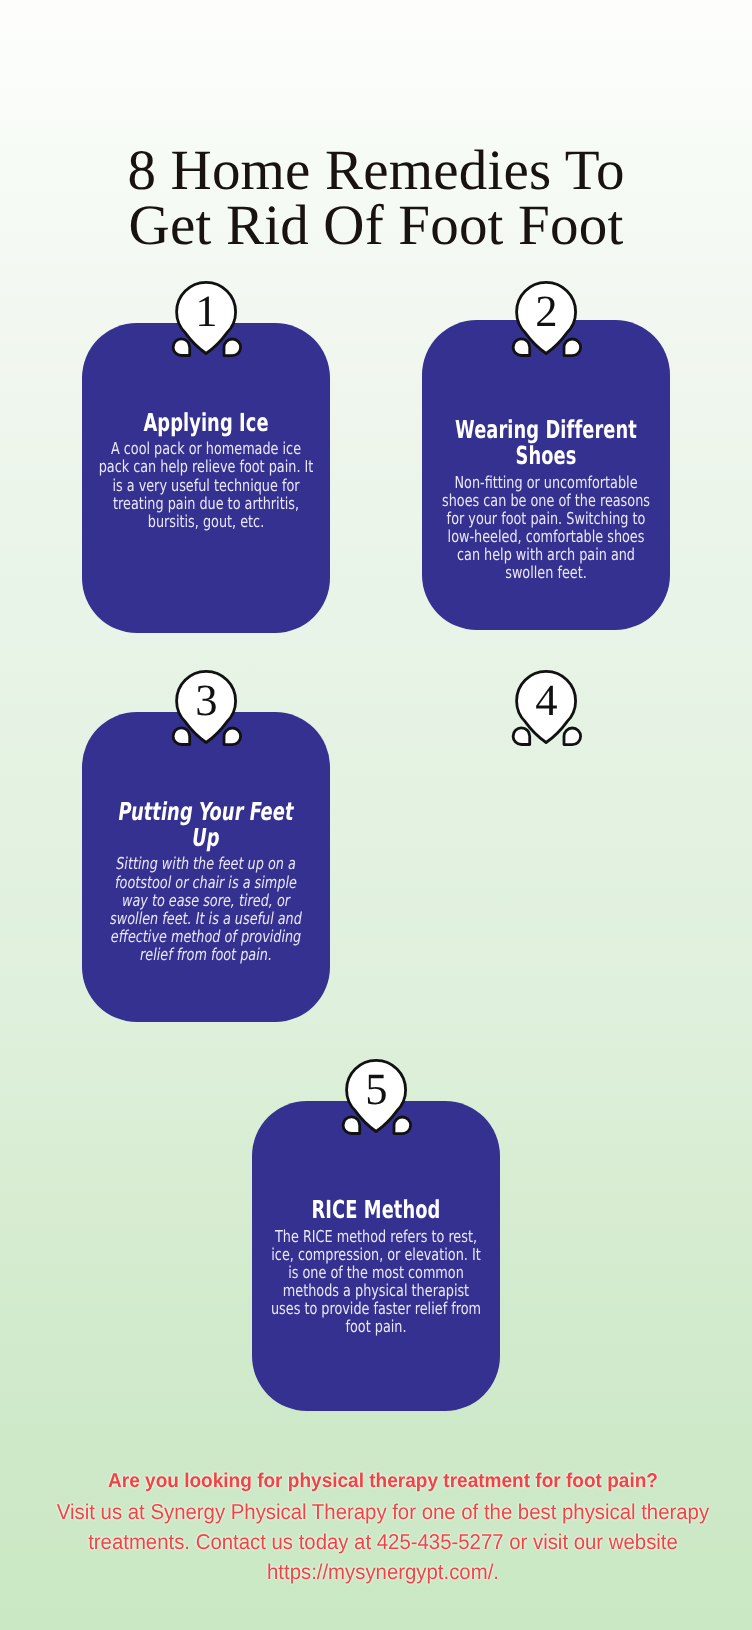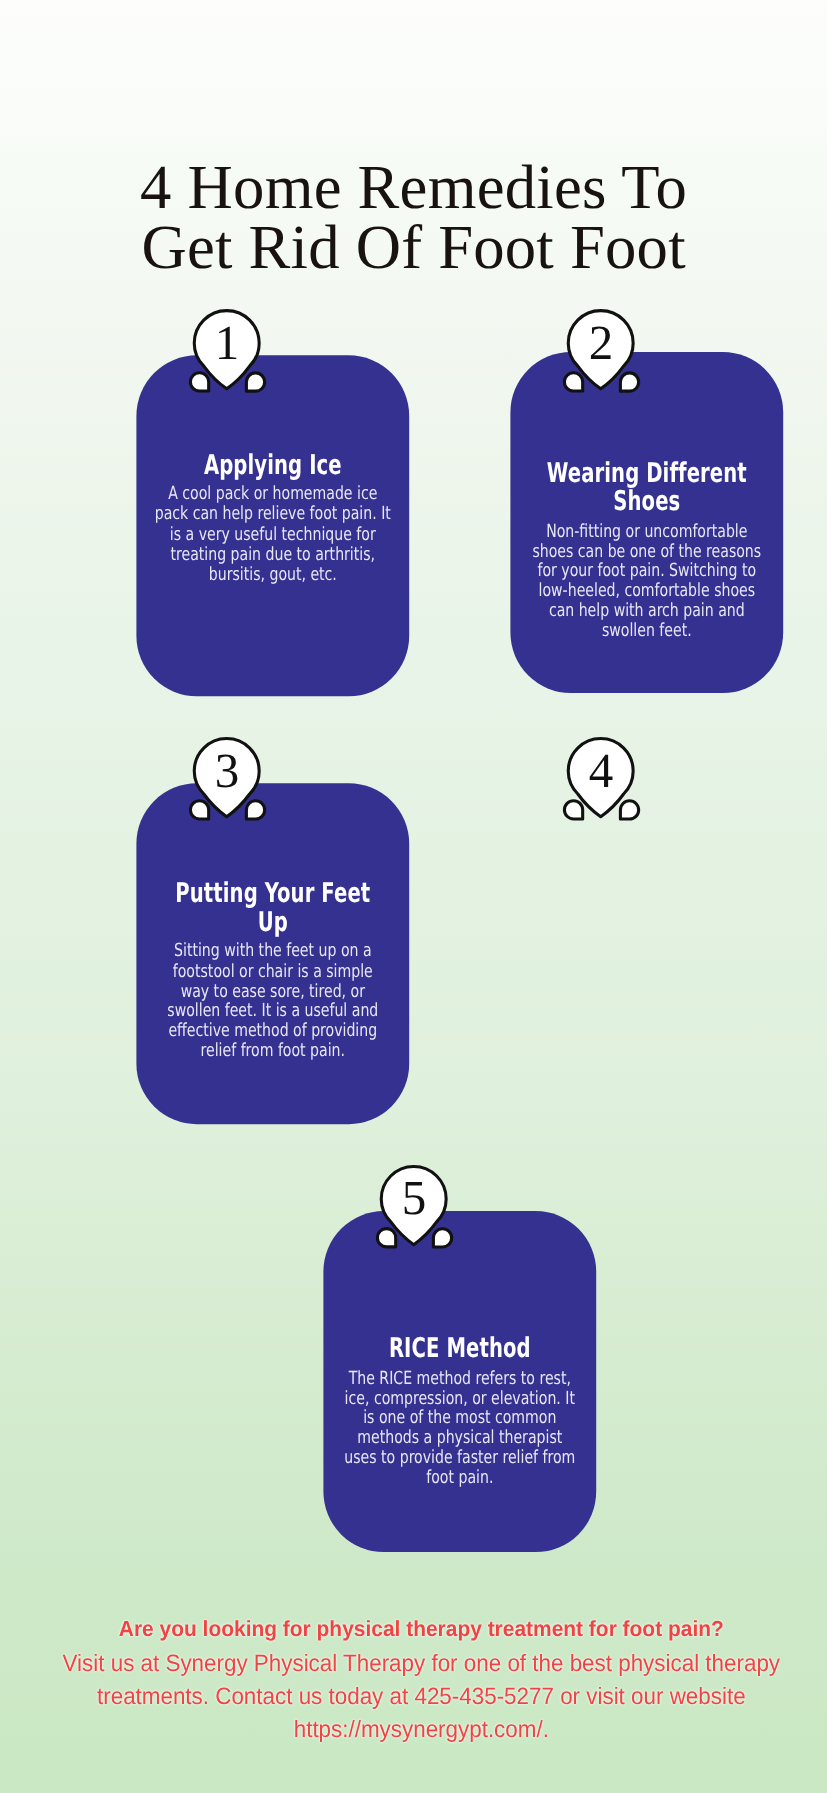--- a/index.html
+++ b/index.html
@@ -37,21 +37,20 @@
     font-size:57px;line-height:55.3px;color:#181210;letter-spacing:0.2px;
     font-weight:400;
   }
   .title div{white-space:nowrap;}
 
   
   .card{
     position:absolute;width:248px;height:310px;
     background:#353190;border-radius:55px;
     box-sizing:border-box;
-    margin-left:42px;
   }
   .card-inner{
     position:absolute;left:-20px;right:-20px;
     text-align:center;color:#ffffff;
   }
   .card-title{
     font-family:"DejaVu Sans",sans-serif;font-stretch:condensed;
     font-weight:bold;font-size:24.8px;line-height:26.3px;
     letter-spacing:0.1px;margin:0 0 4.4px 0;color:#ffffff;
     transform:scaleX(0.80);transform-origin:50% 0;white-space:nowrap;
@@ -67,24 +66,24 @@
   .pin{position:absolute;width:70px;height:78px;}
   .pin svg{display:block;overflow:visible;}
   .pin .num{
     position:absolute;left:3.6px;width:61px;top:8.6px;text-align:center;
     font-family:"Liberation Serif",serif;font-size:44.6px;line-height:44.6px;color:#111;font-weight:400;
   }
   .c1{top:86.7px;}
   .c2{top:96.8px;}
   .c3{top:86.5px;}
   .c4{top:87.2px;}
-  .c5{top:112px;}
+  .c5{top:96px;}
   .card1{left:82px;top:323px;}
   .card2{left:422px;top:320px;}
-  .card3{left:82px;top:712px;}
+  .card3{left:82px;top:712px;font-style:italic;}
   .card4{left:422px;top:712px;}
   .card5{left:252px;top:1101px;}
   .pin1{left:172.4px;top:280.6px;}
   .pin2{left:512.4px;top:280.6px;}
   .pin3{left:172.4px;top:669.6px;}
   .pin4{left:512.4px;top:669.6px;}
   .pin5{left:342.4px;top:1058.6px;}
 
   
   .footer{position:absolute;left:14px;right:0;top:1468.5px;text-align:center;color:#ef4444;
@@ -92,21 +91,21 @@
   .footer .f1{font-weight:bold;font-size:19.9px;line-height:24px;white-space:nowrap;letter-spacing:0;transform:scaleX(0.957);transform-origin:50% 0;}
   .footer .f2{font-size:21.5px;line-height:30.3px;white-space:nowrap;letter-spacing:0;margin-top:4px;transform:scaleX(0.947);transform-origin:50% 0;}
 </style>
 </head>
 <body>
 
 <div class="page">
 
 
   <div class="title">
-    <div>4 Home Remedies To</div>
+    <div>8 Home Remedies To</div>
     <div>Get Rid Of Foot Foot</div>
   </div>
 
   <div class="card card1">
     <div class="card-inner c1">
       <p class="card-title">Applying Ice</p>
       <p class="card-body">A cool pack or homemade ice<br>pack can help relieve foot pain. It<br>is a very useful technique for<br>treating pain due to arthritis,<br>bursitis, gout, etc.</p>
     </div>
   </div>
   <div class="pin pin1">

